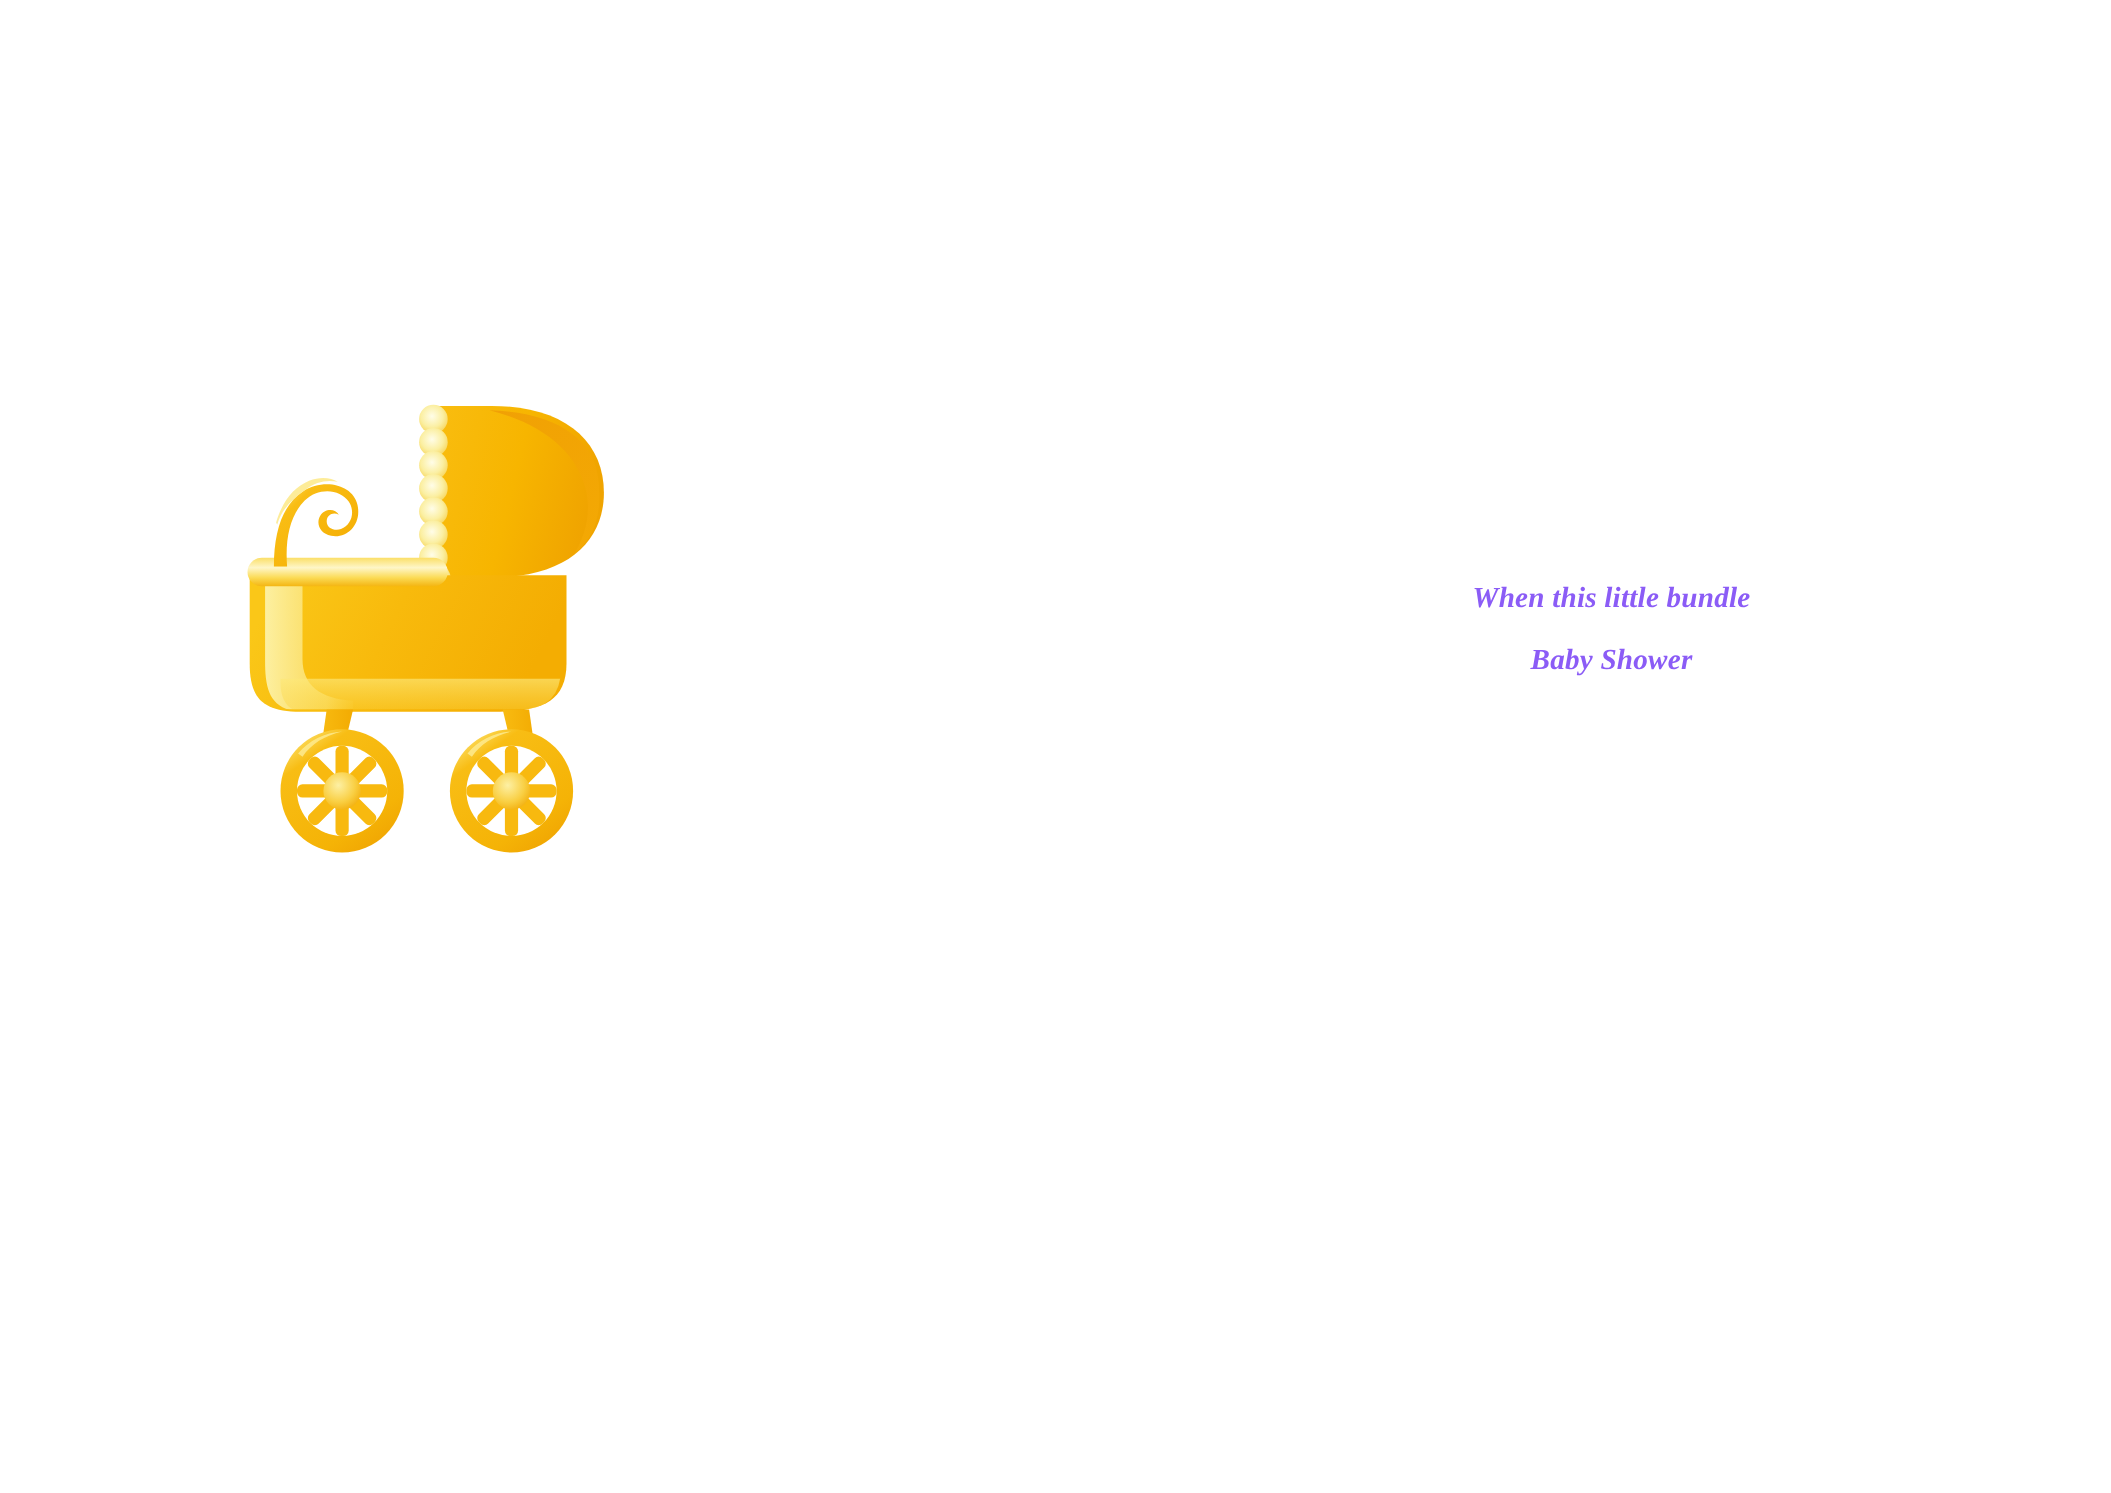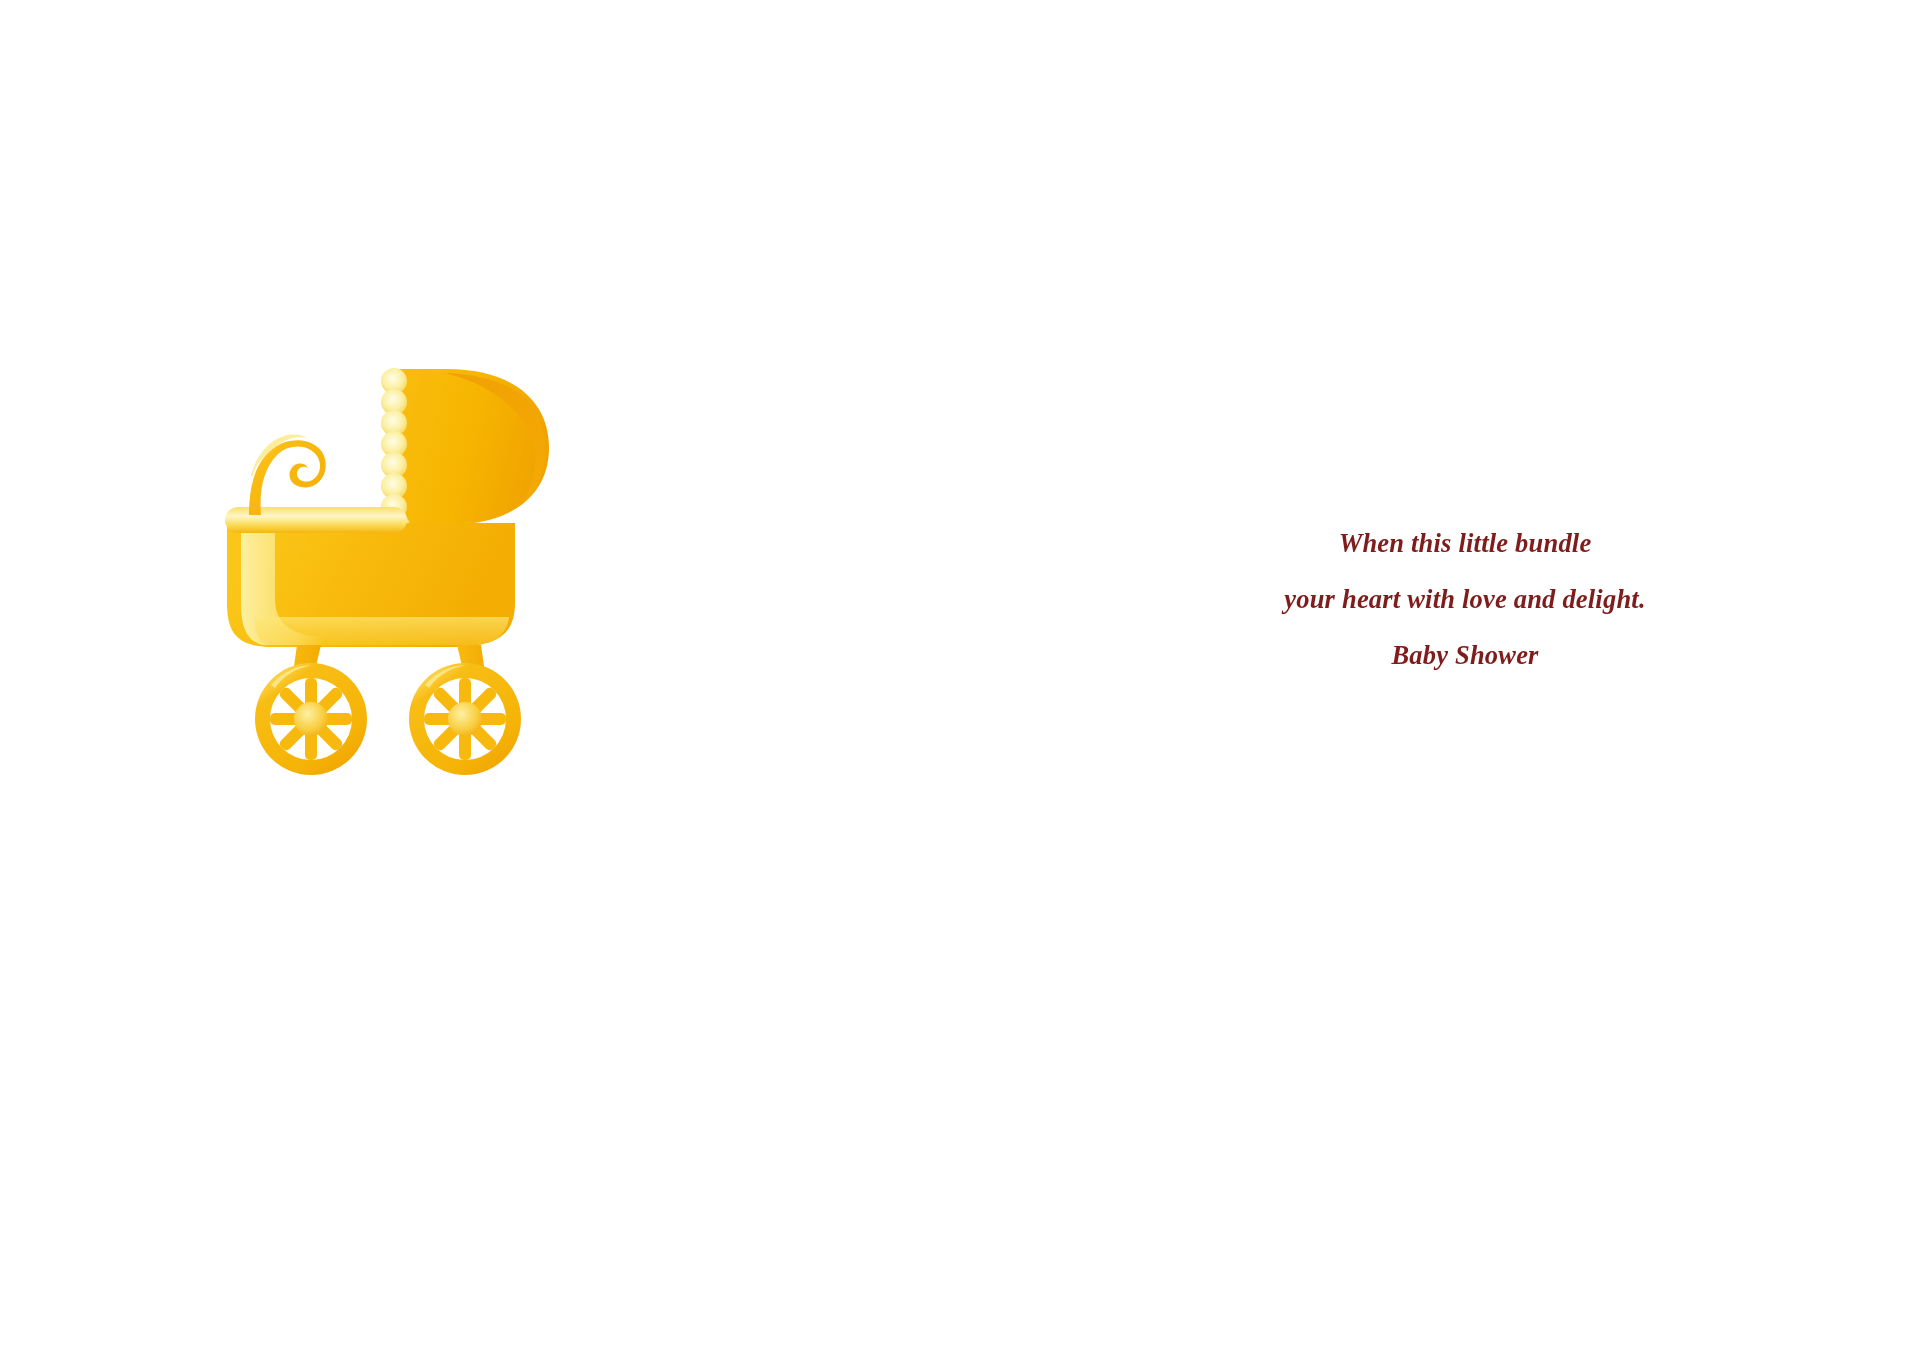--- a/index.html
+++ b/index.html
@@ -44,21 +44,21 @@
     width: 500px;
     text-align: center;
   }
   .verse-line {
     font-family: "Liberation Serif", "DejaVu Serif", serif;
     font-weight: bold;
     font-style: italic;
     font-size: 26.5px;
     line-height: 56px;
     letter-spacing: 0.2px;
-    color: #7f1d1d;
+    color: #8b5cf6;
     white-space: nowrap;
   }
 </style>
 </head>
 <body>
 
 <div class="card">
 
   <div class="illustration">
     <svg viewBox="0 0 430 440" xmlns="http://www.w3.org/2000/svg" aria-hidden="true">
@@ -200,17 +200,16 @@
           <rect x="314" y="323" width="12" height="82" rx="5" transform="rotate(135 320 364)"></rect>
         </g>
         <circle cx="320" cy="364" r="17" fill="url(#hubGrad)"></circle>
         <path d="M280,330 C290,318 304,311 320,310 C304,314 292,321 284,333 Z" fill="#fdea8e" opacity="0.85"></path>
       </g>
     </svg>
   </div>
 
   <div class="verse">
     <div class="verse-line">When this little bundle</div>
-    <div class="verse-line">your heart with love and delight.</div>
     <div class="verse-line">Baby Shower</div>
   </div>
 
 </div>
 
 </body></html>

